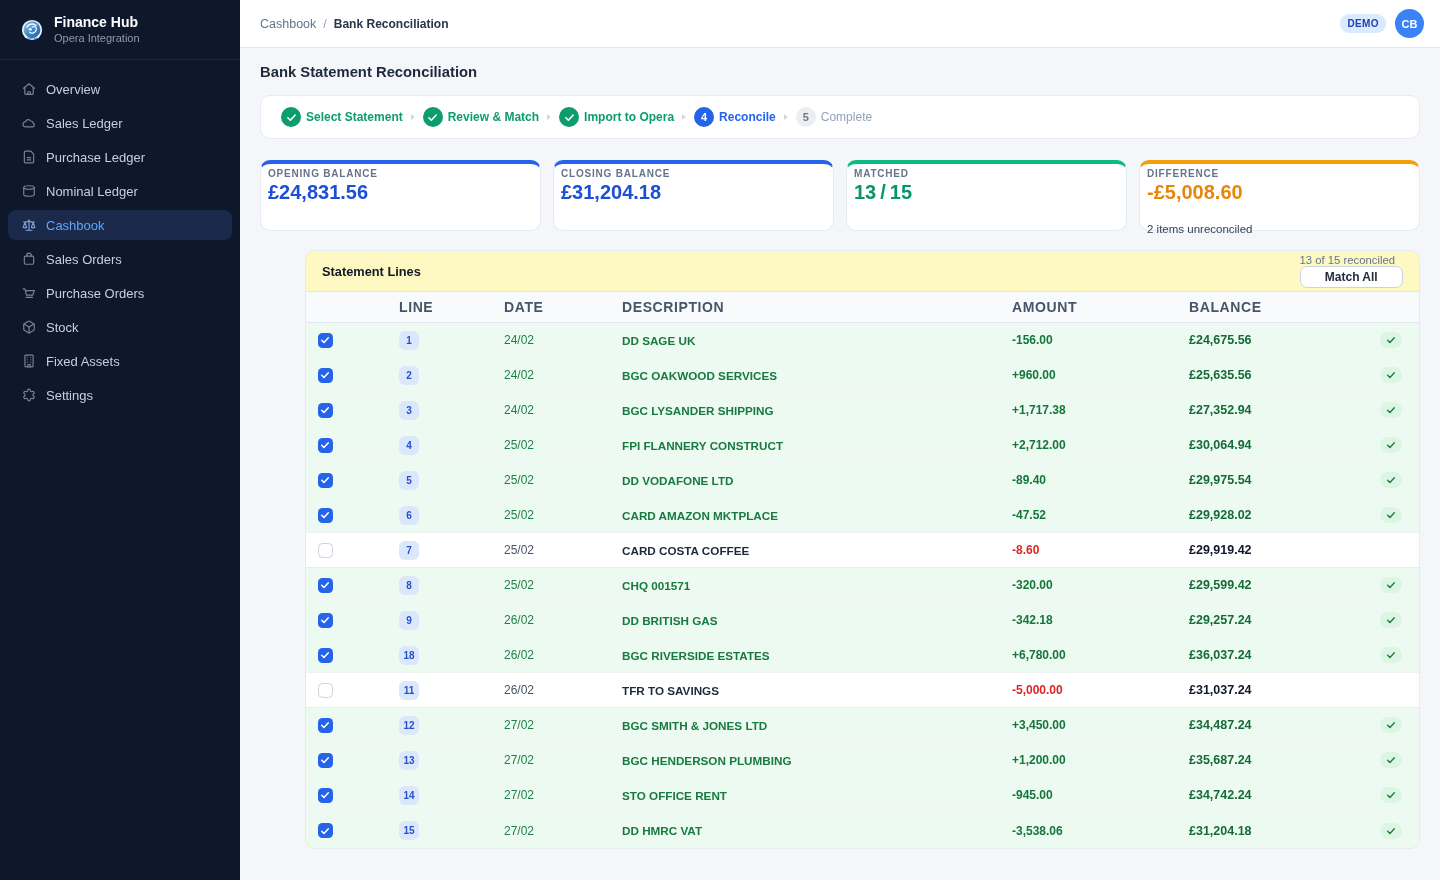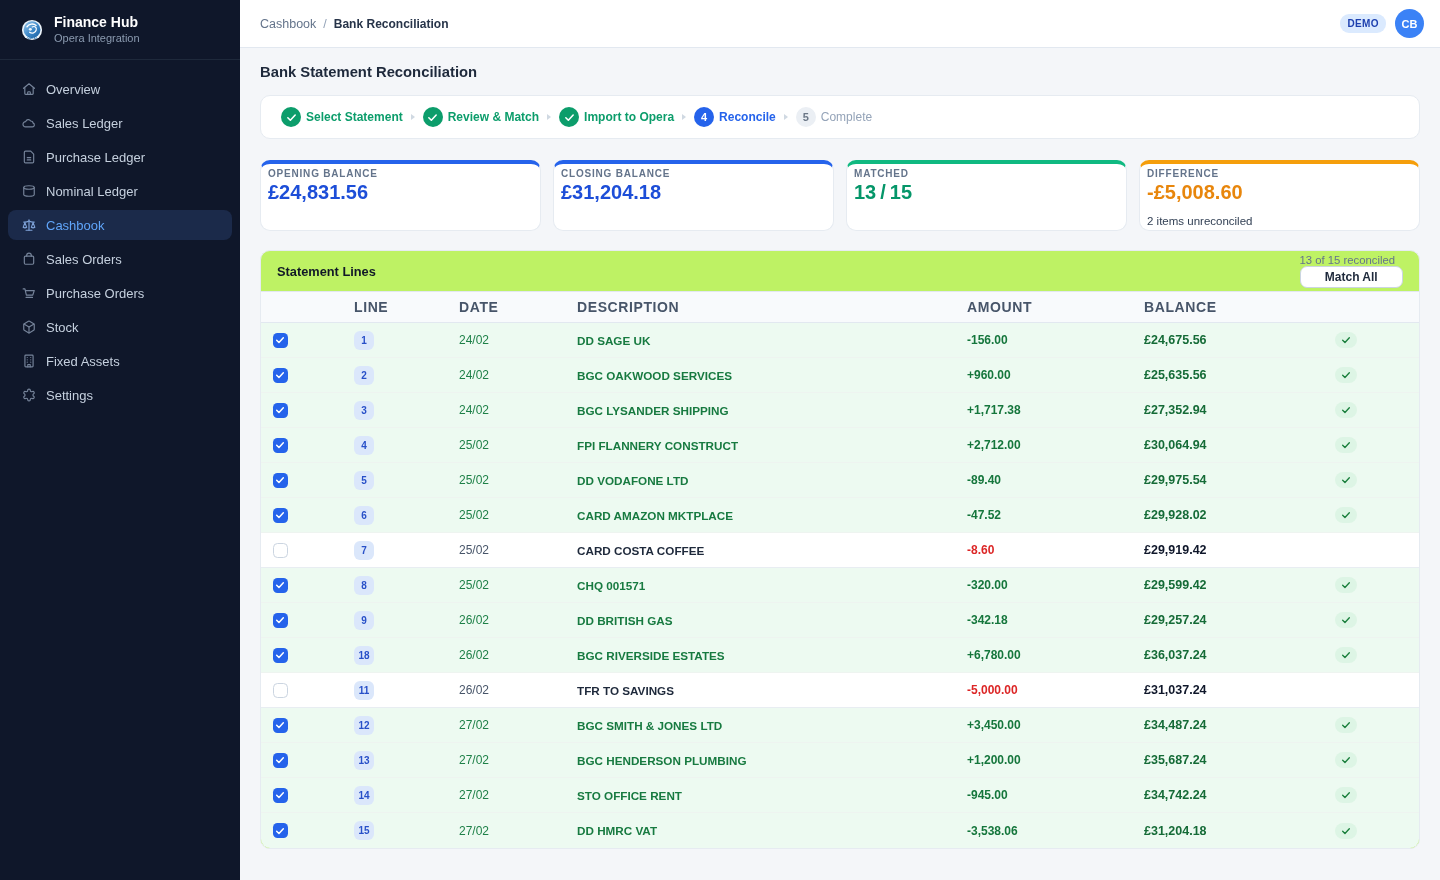--- a/index.html
+++ b/index.html
@@ -42,23 +42,23 @@
 .step-sep { width:0; height:0; border-left:4px solid #d0d9e2; border-top:3px solid transparent; border-bottom:3px solid transparent; margin:0 8px; }
 
 .cards { margin-top:21px; display:grid; grid-template-columns:repeat(4,1fr); gap:12px; }
 .card { background:#fff; border:1px solid #e6ebf1; border-top:4px solid #2563eb; border-radius:10px; height:71px; padding:3px 7px; }
 .card.green { border-top-color:#10b981; }
 .card.orange { border-top-color:#f59e0b; }
 .card .label { font-size:10px; font-weight:bold; color:#64748b; letter-spacing:0.8px; margin-top:1px; }
 .card .value { font-size:20px; font-weight:bold; color:#1d4ed8; margin-top:2px; }
 .card.green .value { color:#059669; }
 .card.orange .value { color:#e8860c; }
-.card .sub { font-size:11.5px; color:#334155; margin-top:11px; }
+.card .sub { font-size:11.5px; color:#334155; margin-top:19px; }
 
-.tcard { margin-top:19px; background:#bef264; border:1px solid #e6ebf1; border-radius:10px; overflow:hidden; }
+.tcard { margin-top:19px; background:#fef9c3; border:1px solid #e6ebf1; border-radius:10px; overflow:hidden;margin-left:45px; }
 .tcard-head { height:40px; display:flex; align-items:center; padding:0 16px; }
 .tcard-head .name { font-size:12.8px; font-weight:bold; color:#111827; }
 .tcard-head .right { margin-left:auto; display:flex; align-items:center;flex-direction:column; }
 .tcard-head .cnt { font-size:11.3px; color:#64748b; margin-right:8px; }
 .matchall { background:#fff; border:1px solid #cbd5e1; border-radius:7px; font-size:12px; font-weight:bold; color:#1e293b; padding:3px 24px; height:22px; display:flex; align-items:center; font-family:"Liberation Sans",sans-serif; }
 .thead { height:32px; background:#f8fafc; border-top:1px solid #e2e8f0; border-bottom:1px solid #e2e8f0; display:grid; grid-template-columns:93px 105px 118px 390px 177px 194px 1fr; align-items:center; }
 .thead div { font-size:14px; font-weight:bold; color:#475569; letter-spacing:0.6px; }
 .row { height:35px; display:grid; grid-template-columns:93px 105px 118px 390px 177px 194px 1fr; align-items:center; border-bottom:1px solid #eef4f0; }
 .row.rec { background:#edfaf1; }
 .row.unrec { background:#fff; border-bottom:1px solid #e8edf2; }

